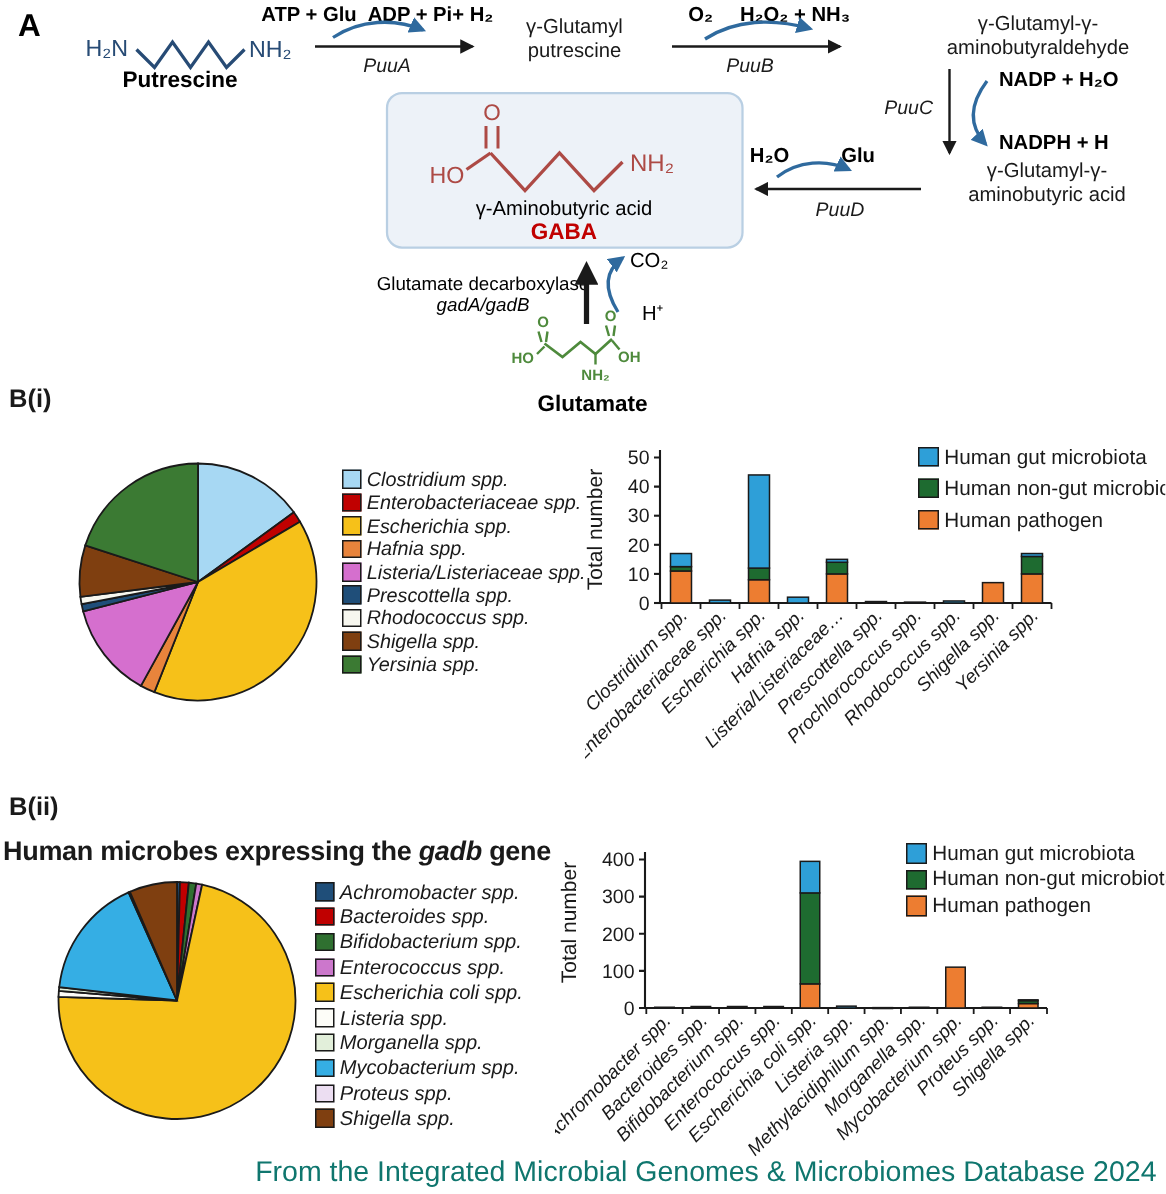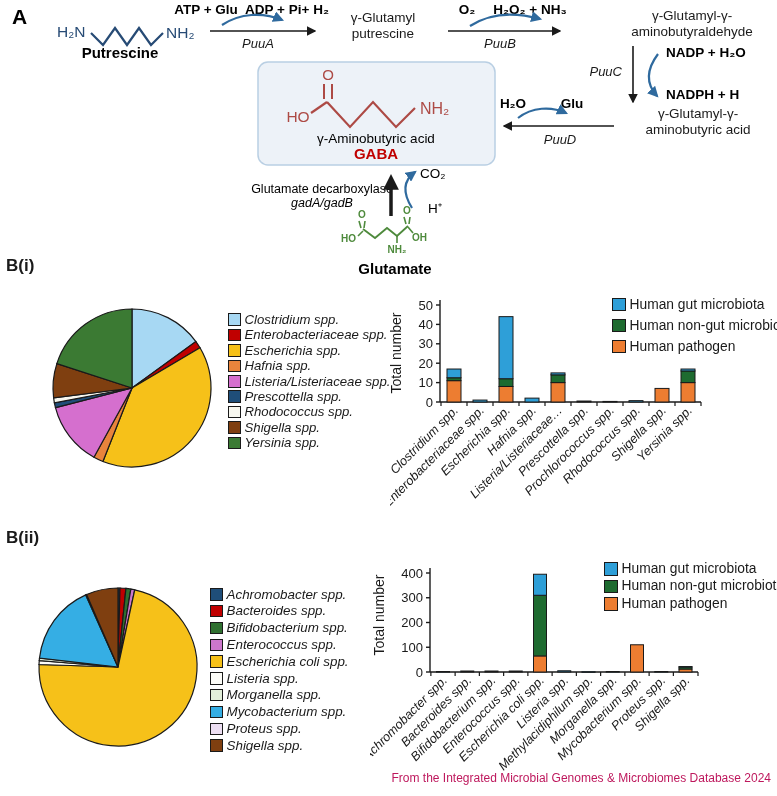--- a/index.html
+++ b/index.html
@@ -8,21 +8,21 @@
   .abs{position:absolute;}
   svg{font-family:"Liberation Sans",sans-serif;}
   .sec-label{font-weight:bold;font-size:17px;}
   .sec-title{font-weight:bold;font-size:18px;letter-spacing:-0.2px;white-space:nowrap;}
   .sec-title i{font-style:italic;}
   .legend{display:flex;flex-direction:column;}
   .legend-item{display:flex;align-items:center;}
   .swatch{border:1px solid #1a1a1a;flex:0 0 auto;margin-right:4px;}
   .legend-label{white-space:nowrap;line-height:1;}
   .pie-legend .legend-label{font-style:italic;}
-  .footer{font-size:12px;color:#be185d;white-space:nowrap;}
+  .footer{font-size:19px;color:#0f766e;white-space:nowrap;}
   
   .tA{font-size:13.5px;fill:#1a1a1a;}
   .bold{font-weight:bold;}
   .enz{font-style:italic;font-size:13px;fill:#1a1a1a;}
   .tblue{fill:#274b75;}
   .tred{fill:#ad4a45;}
   .tgreen{fill:#4e8a3c;font-weight:bold;font-size:10px;}
   .xlab{font-size:12.6px;font-style:italic;fill:#1a1a1a;}
   .ytick{font-size:13px;fill:#1a1a1a;}
   .ylab{font-size:14px;fill:#1a1a1a;}
@@ -233,20 +233,21 @@
         <span class="swatch" style="width: 11.5px; height: 11.5px; background: rgb(30, 107, 48);"></span>
         <span class="legend-label" style="font-size: 13.8px;">Human non-gut microbiota</span>
       </div>
       <div class="legend-item" style="height: 21px;">
         <span class="swatch" style="width: 11.5px; height: 11.5px; background: rgb(237, 125, 49);"></span>
         <span class="legend-label" style="font-size: 13.8px;">Human pathogen</span>
       </div>
     </div>
 
   <div class="abs sec-label" style="left:6px;top:528px">B(ii)</div>
+  <div class="abs sec-title" style="left:2px;top:557px"><span>Human microbes expressing the </span><i>gadb</i><span> gene</span></div>
 
   <svg id="pie-bii" class="abs" style="left:36px;top:584px" width="190" height="170" viewBox="0 0 190 170">
       <path d="M82,83 L82.00,4.00 A79,79 0 0 1 83.99,4.02 Z" fill="#1f4e79" stroke="#1a1a1a" stroke-width="1.2"></path>
       <path d="M82,83 L83.99,4.02 A79,79 0 0 1 89.93,4.40 Z" fill="#c00000" stroke="#1a1a1a" stroke-width="1.2"></path>
       <path d="M82,83 L89.93,4.40 A79,79 0 0 1 94.85,5.05 Z" fill="#2f7030" stroke="#1a1a1a" stroke-width="1.2"></path>
       <path d="M82,83 L94.85,5.05 A79,79 0 0 1 98.75,5.80 Z" fill="#cc77cc" stroke="#1a1a1a" stroke-width="1.2"></path>
       <path d="M82,83 L98.75,5.80 A79,79 0 1 1 3.04,80.52 Z" fill="#f6c119" stroke="#1a1a1a" stroke-width="1.2"></path>
       <path d="M82,83 L3.04,80.52 A79,79 0 0 1 3.26,76.55 Z" fill="#fdfdf8" stroke="#1a1a1a" stroke-width="1.2"></path>
       <path d="M82,83 L3.26,76.55 A79,79 0 0 1 3.50,74.08 Z" fill="#e2efda" stroke="#1a1a1a" stroke-width="1.2"></path>
       <path d="M82,83 L3.50,74.08 A79,79 0 0 1 49.72,10.90 Z" fill="#35aee4" stroke="#1a1a1a" stroke-width="1.2"></path>

